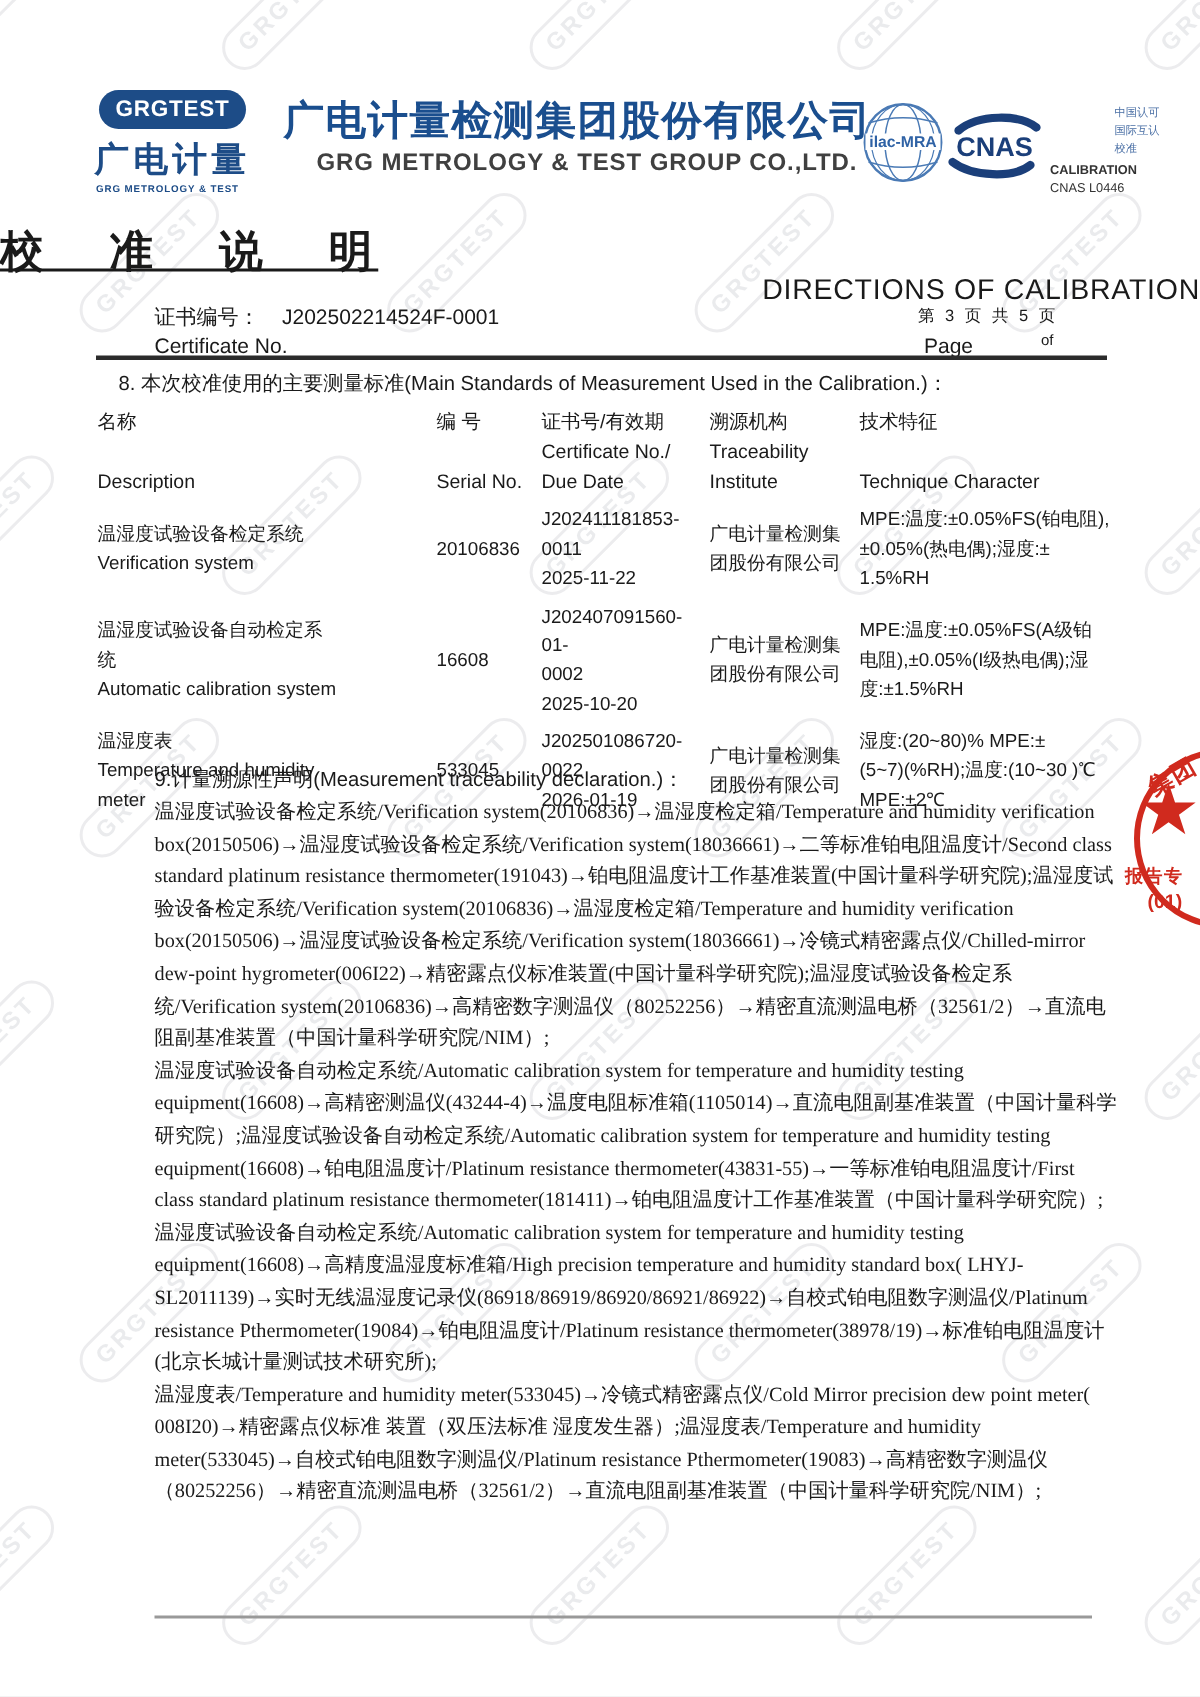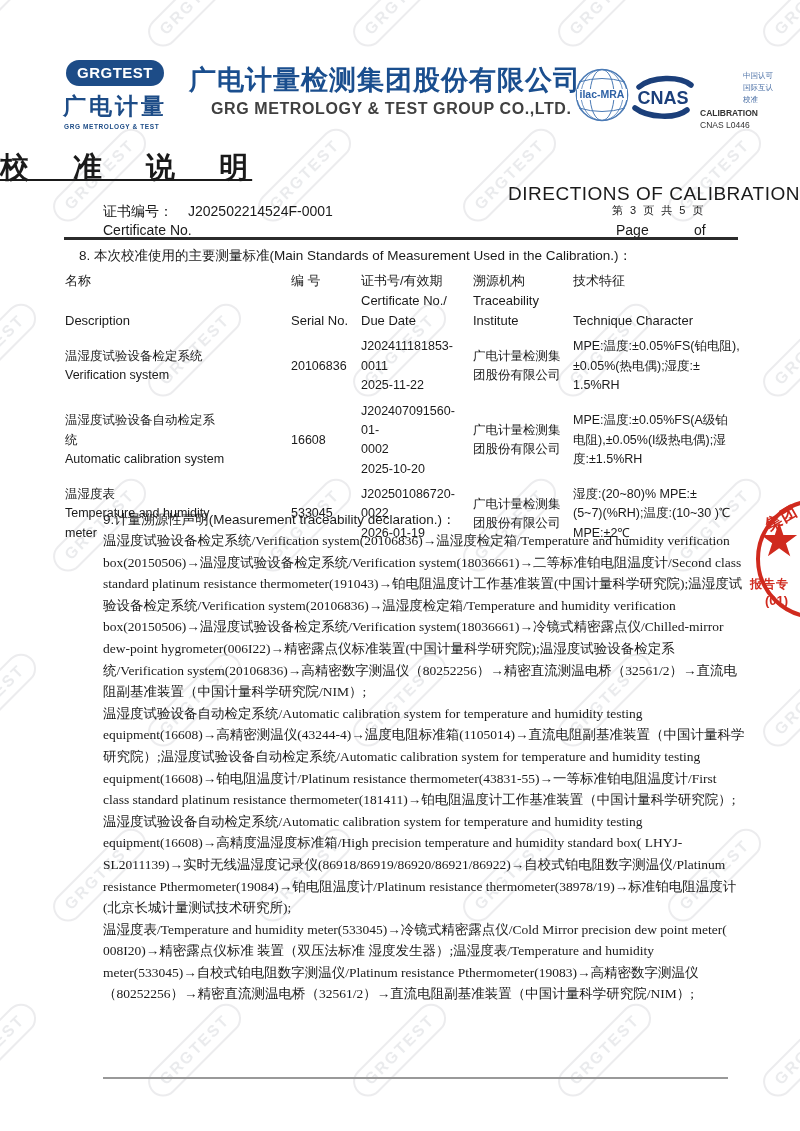--- a/index.html
+++ b/index.html
@@ -30,21 +30,21 @@
   .acc-cert{left:700px;top:120px;font-size:8.5px;font-weight:normal;color:#333;}
   
   .title-cn{left:0;top:148px;width:100%;text-align:left;font-size:29px;font-weight:bold;word-spacing:28px;letter-spacing:4px;text-decoration:underline;}
   .title-en{left:0;top:183px;width:100%;text-align:right;font-size:19px;letter-spacing:0.5px;}
   
   .cert-label{left:103px;top:203px;font-size:14px;}
   .cert-number{left:188px;top:203px;font-size:14px;}
   .cert-label-en{left:103px;top:222px;font-size:14px;}
   .page-cn{left:612px;top:203px;font-size:11px;letter-spacing:2px;}
   .page-label{left:616px;top:222px;font-size:14px;}
-  .of-label{left:694px;top:222px;font-size:14px;}
+  .of-label{left:694px;top:222px;font-size:10px;}
   .rule-top{left:64px;top:237px;width:674px;height:3px;background:#2b2b2b;}
   
   .sec8-heading{left:79px;top:247px;font-size:13.5px;}
   .standards{left:64px;top:268px;width:680px;border-collapse:collapse;}
   .standards th,.standards td{
     font-weight:normal;text-align:left;vertical-align:middle;
     font-size:12.5px;line-height:1.55;white-space:pre-line;padding:3px 1px;
   }
   .standards th{font-size:13px;}
   

